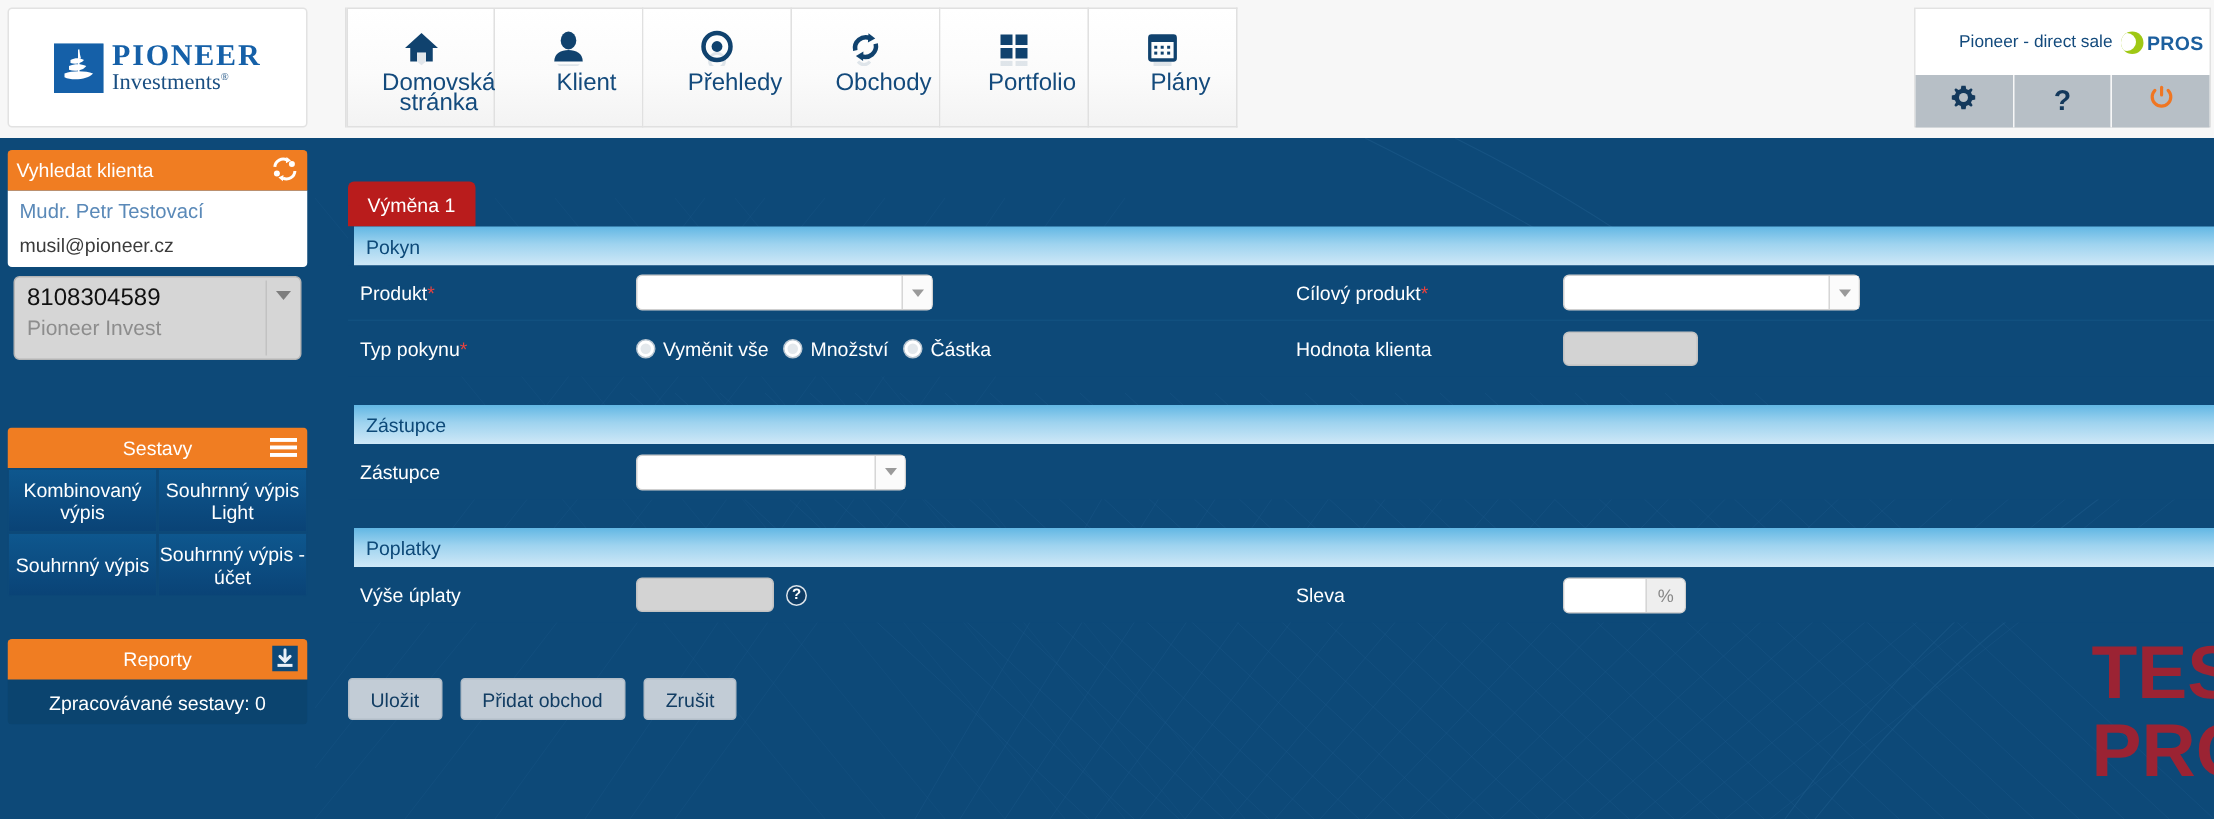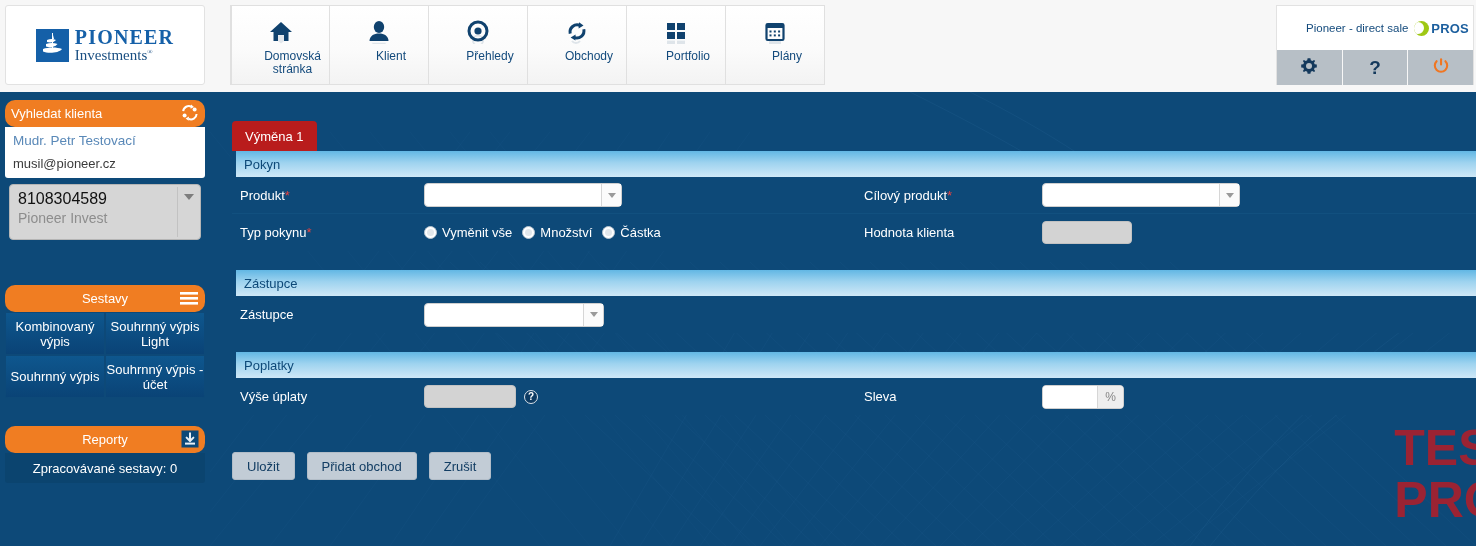--- a/index.html
+++ b/index.html
@@ -59,21 +59,21 @@
     display: flex; flex-direction: column;
     align-items: center; justify-content: flex-start;
     padding-top: 11px;
     cursor: pointer;
   }
   .nav-item:first-child { border-left: 1px solid #e0e0e0; }
   .nav-icon { height: 30px; display: flex; align-items: center; justify-content: center; }
   .nav-icon svg { display: block; }
   .nav-label {
     margin-top: 3px;
-    font-size: 12px; color: #134a7c;
+    font-size: 16px; color: #134a7c;
     text-align: center; line-height: 12.5px; padding-left: 24px;
   }
 
   .acct-box {
     position: absolute; right: 2px; top: 5px;
     width: 198px; height: 80px;
     background: #ffffff;
     border: 1px solid #e2e2e2;
   }
   .acct-top {
@@ -110,21 +110,20 @@
     background: #0d4978;
     padding: 8px 5px 0 5px;
   }
   .panel { border-radius: 3px; overflow: hidden; }
   .panel-head {
     background: #f07d22; height: 27px;
     display: flex; align-items: center;
     padding: 0 6px;
     color: #ffffff; font-size: 13px;
     position: relative;
-    border-radius: 10px;
   }
   .panel-head.center { justify-content: center; }
   .panel-head .head-icon { position: absolute; right: 5px; top: 3px; }
 
   .client-body { background: #ffffff; padding: 6px 8px 7px 8px; }
   .client-name { font-size: 13.5px; color: #5a89b8; margin-bottom: 8px; }
   .client-mail { font-size: 13px; color: #3b3b3b; }
 
   .acct-select {
     margin: 6px 4px 0 4px;

